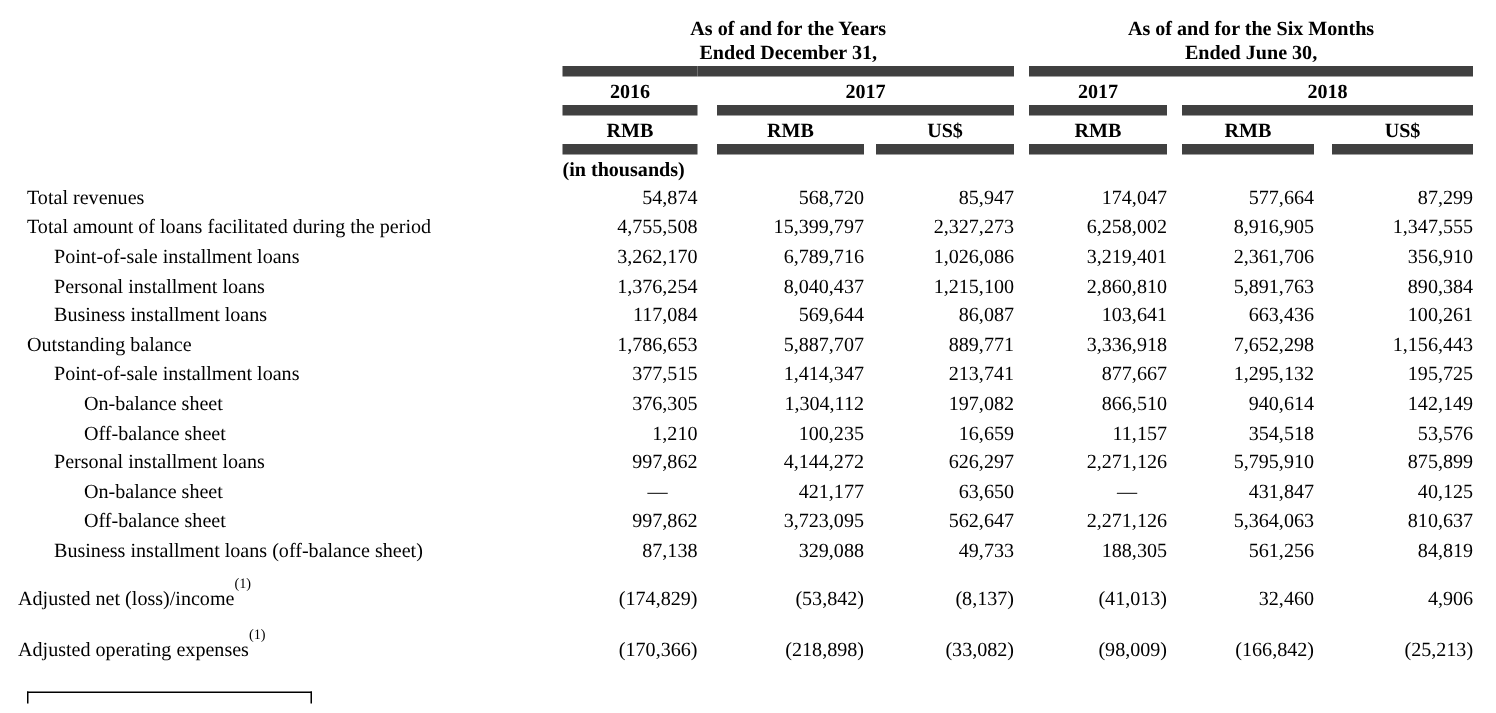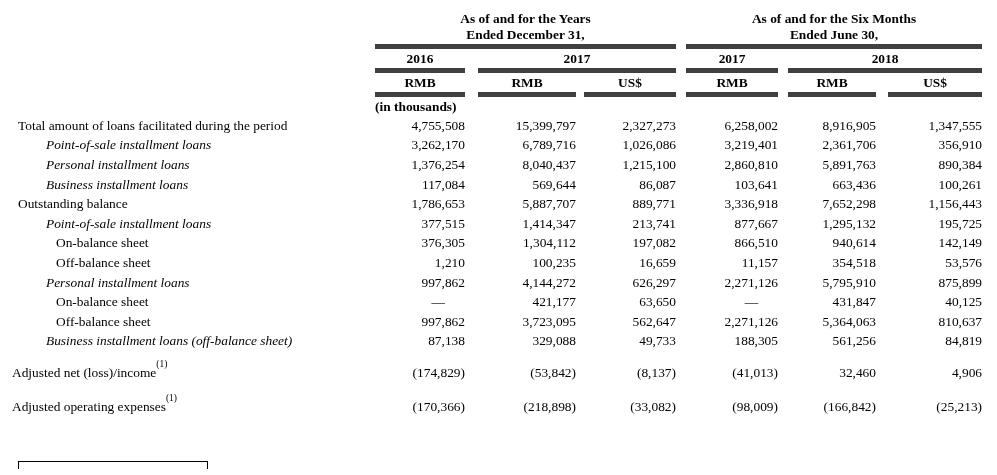--- a/index.html
+++ b/index.html
@@ -24,21 +24,21 @@
     margin-top: 8px;
   }
   table.fin td, table.fin th {
     padding: 0;
     margin: 0;
     font-weight: normal;
     white-space: nowrap;
     overflow: visible;
   }
   
-  .bb { border-bottom: 5px solid #404040; }
+  .bb { border-bottom: 7px solid #404040; }
   tr.group-row th {
     vertical-align: bottom;
     text-align: center;
     font-weight: bold;
     height: 35px;
     padding-bottom: 1px;
     line-height: 16px;
   }
   tr.years-row th, tr.cur-row th {
     font-weight: bold;
@@ -49,21 +49,21 @@
     text-align: left;
     font-weight: bold;
     height: 19px;
     vertical-align: middle;
   }
   
   tr.data-row td { height: 19.6px; vertical-align: middle; }
   tr.data-row.sup-row td { height: 30px; vertical-align: bottom; padding-bottom: 4px; padding-left: 12px; }
   td.label { text-align: left; }
   td.label.indent-0 { padding-left: 18px; }
-  td.label.indent-1 { padding-left: 46px; font-style: italic; }
+  td.label.indent-1 { padding-left: 36px; }
   td.label.indent-2 { padding-left: 56px; }
   td.num { text-align: right; }
   td.num.dash { padding-right: 20px; }
   sup.fn {
     font-size: 9.5px;
     position: relative;
     top: -5px;
     line-height: 0;
   }
   .footnote-rule {
@@ -138,20 +138,35 @@
         <td></td>
       </tr>
       <tr class="units-row">
         <td></td>
         <td colspan="11" class="units">(in thousands)</td>
         <td></td>
       </tr>
     </thead>
     <tbody>
         <tr class="data-row">
+          <td class="label indent-0">Total revenues</td>
+          <td class="num">54,874</td>
+          <td></td>
+          <td class="num">568,720</td>
+          <td></td>
+          <td class="num">85,947</td>
+          <td></td>
+          <td class="num">174,047</td>
+          <td></td>
+          <td class="num">577,664</td>
+          <td></td>
+          <td class="num">87,299</td>
+          <td></td>
+        </tr>
+        <tr class="data-row">
           <td class="label indent-0">Total amount of loans facilitated during the period</td>
           <td class="num">4,755,508</td>
           <td></td>
           <td class="num">15,399,797</td>
           <td></td>
           <td class="num">2,327,273</td>
           <td></td>
           <td class="num">6,258,002</td>
           <td></td>
           <td class="num">8,916,905</td>

